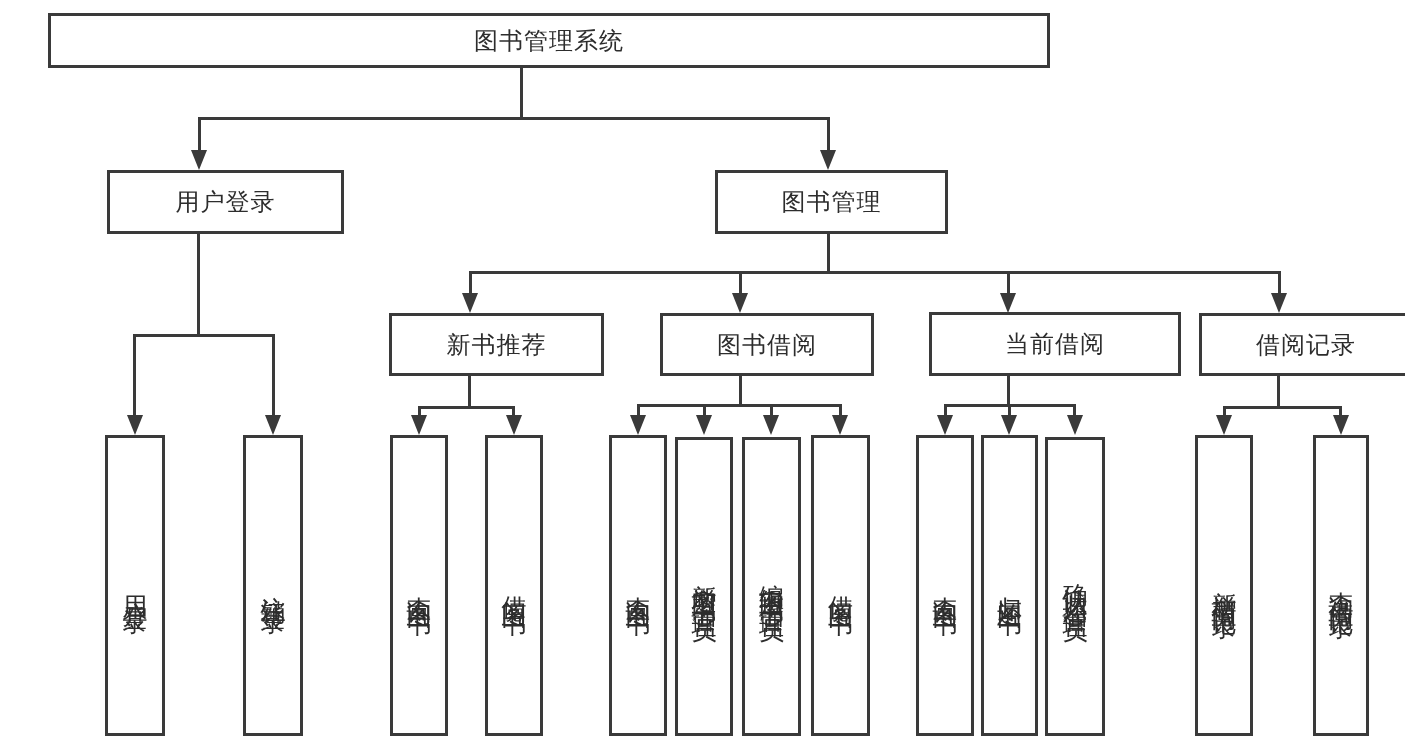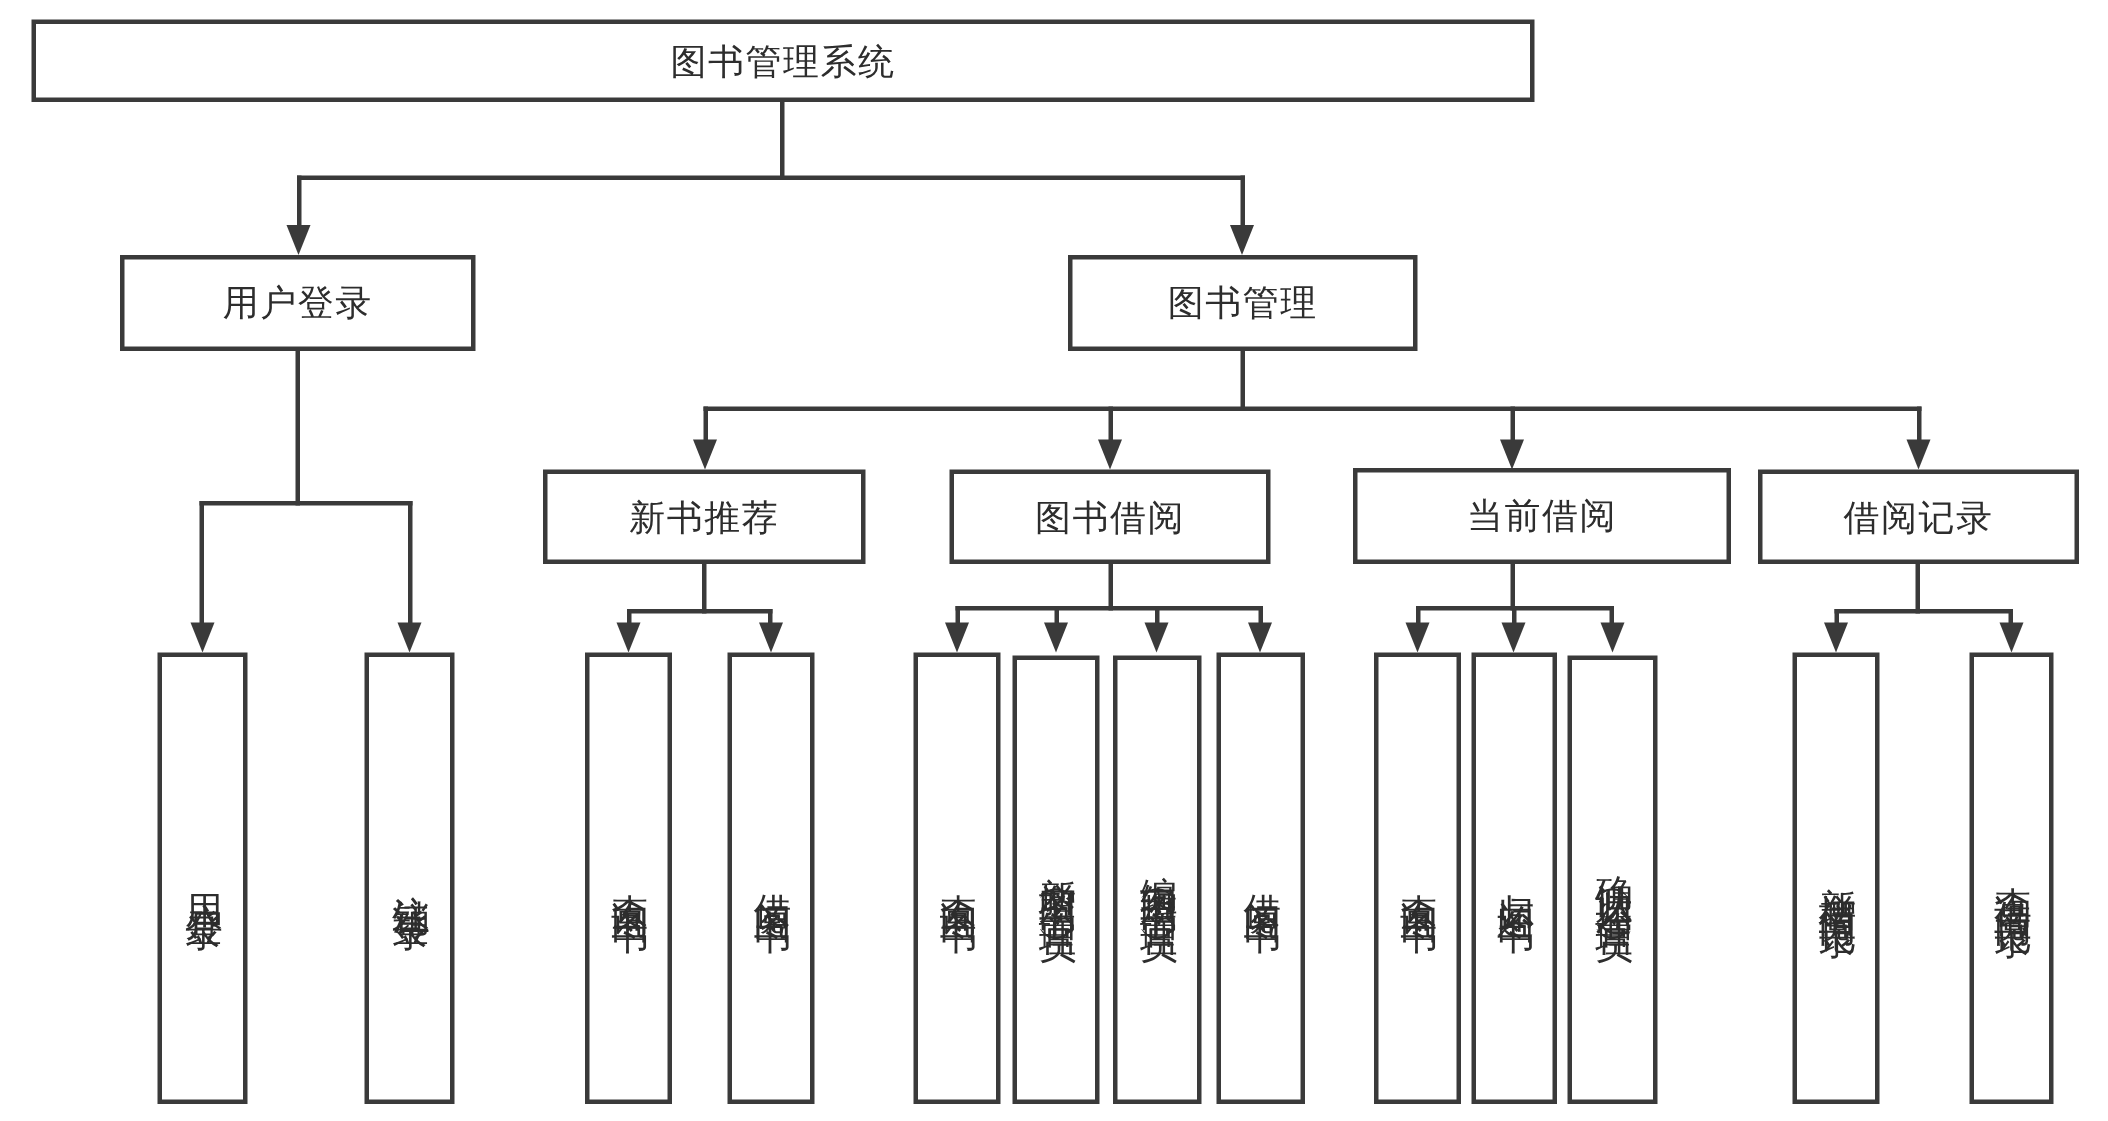--- a/index.html
+++ b/index.html
@@ -12,20 +12,21 @@
   }
   .node-h{
     position:absolute;
     box-sizing:border-box;
     background:#ffffff;
     border:3px solid #3a3a3a;
     display:flex;align-items:center;justify-content:center;
     font-size:24px;color:#2d2d2d;
     letter-spacing:1px;
     z-index:2;
+    margin-left:27px;
   }
   .node-v{
     position:absolute;
     box-sizing:border-box;
     background:#ffffff;
     border:3px solid #3a3a3a;
     display:flex;align-items:center;justify-content:center;
     z-index:2;
   }
   .vtext{
@@ -65,21 +66,21 @@
   <div class="vline" style="left:520px;top:68px;height:50px;"></div>
   <div class="hline" style="left:198px;top:117px;width:632px;"></div>
   <div class="vline" style="left:198px;top:117px;height:36px;"></div>
   <div class="arrow" style="left:191px;top:150px;"></div>
   <div class="vline" style="left:827px;top:117px;height:36px;"></div>
   <div class="arrow" style="left:820px;top:150px;"></div>
 
   <div class="node-h" style="left:80px;top:170px;width:237px;height:64px;">
     <span>用户登录</span>
   </div>
-  <div class="node-h" style="left:712px;top:170px;width:233px;height:64px;">
+  <div class="node-h" style="left:688px;top:170px;width:233px;height:64px;">
     <span>图书管理</span>
   </div>
 
   <div class="vline" style="left:197px;top:234px;height:103px;"></div>
   <div class="hline" style="left:133px;top:334px;width:142px;"></div>
   <div class="vline" style="left:133px;top:334px;height:83px;"></div>
   <div class="arrow" style="left:127px;top:415px;"></div>
   <div class="vline" style="left:272px;top:334px;height:83px;"></div>
   <div class="arrow" style="left:265px;top:415px;"></div>
 

